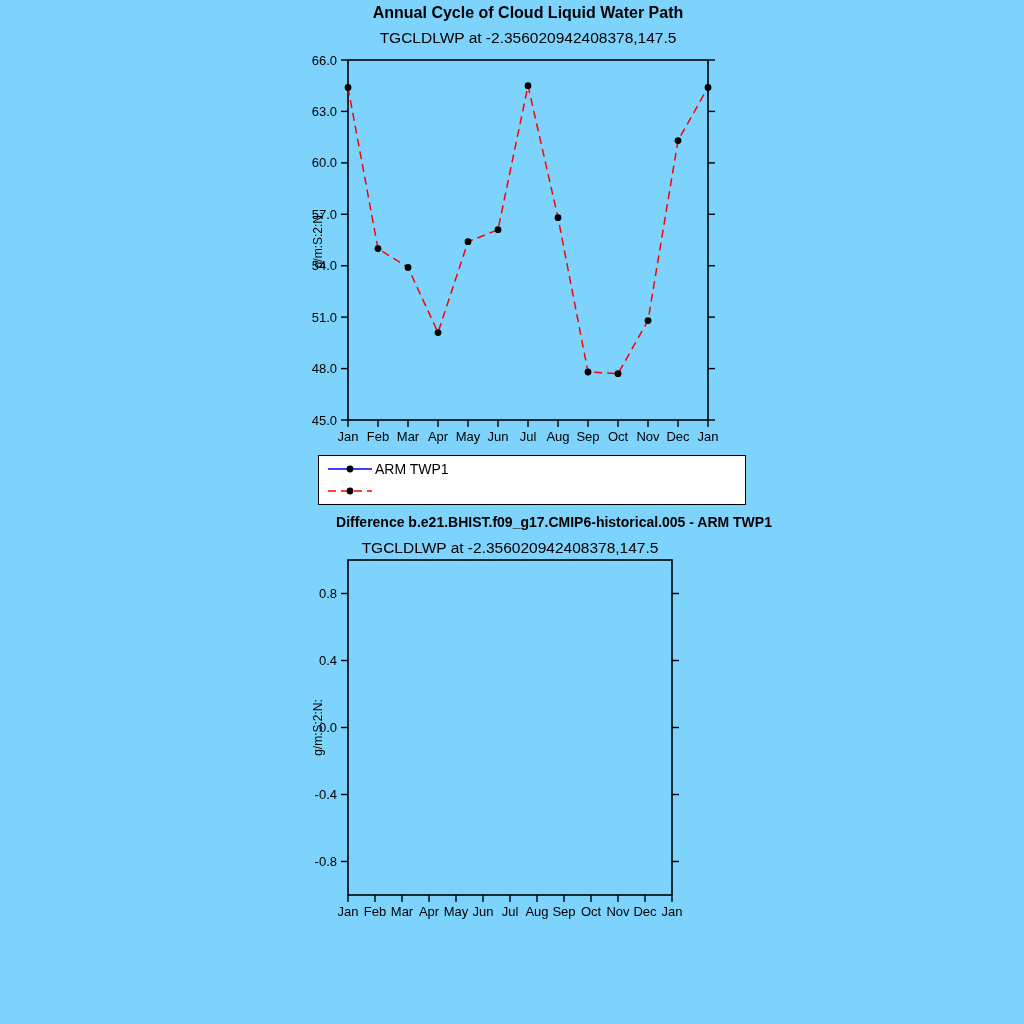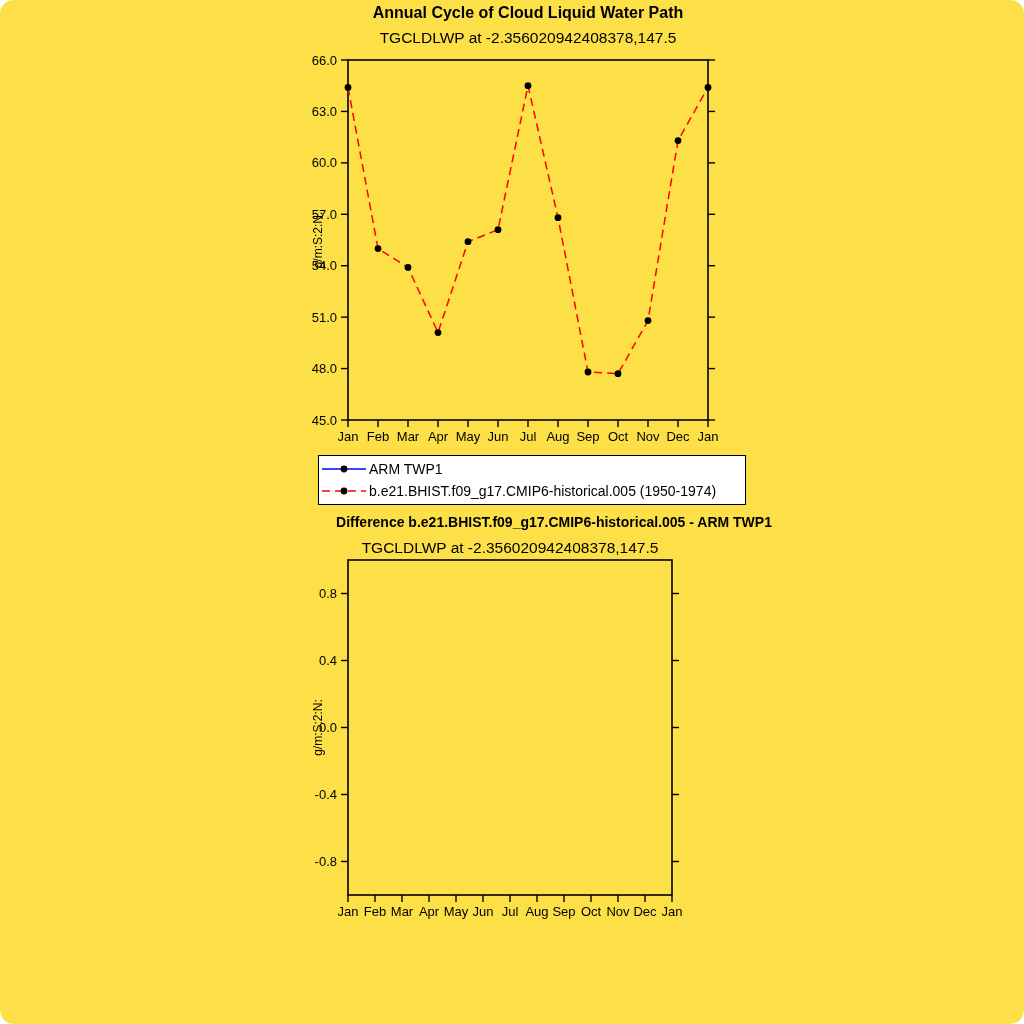--- a/index.html
+++ b/index.html
@@ -2,33 +2,33 @@
 <html><head>
 <meta charset="utf-8">
 <style>
   * { margin:0; padding:0; box-sizing:border-box; }
   html,body { background:#ffffff; }
   body {
     width:1024px; height:1024px;
     font-family:"Liberation Sans","DejaVu Sans",sans-serif;
     color:#000;
   }
-  #page { position:relative; width:1024px; height:1024px; background:#fde047; overflow:hidden;border-radius:14px; }
+  #page { position:relative; width:1024px; height:1024px; background:#7dd3fc; overflow:hidden; }
 
   .chart-title { position:absolute; text-align:center; font-weight:bold; white-space:nowrap; }
   .chart-subtitle { position:absolute; text-align:center; white-space:nowrap; }
 
   #title1 { left:300px; top:4px;  width:456px; font-size:16px; }
   #subtitle1 { left:300px; top:29px; width:456px; font-size:15.5px; }
   #chart1 { position:absolute; left:300px; top:45px; }
 
   #legend1 {
     position:absolute; left:318px; top:455px; width:428px; height:50px;
     border:1px solid #000; background:#fff;
-    display:flex; flex-direction:column; justify-content:center; padding-left:2px;
+    display:flex; flex-direction:column; justify-content:center; padding-left:8px;
   }
   .legend-row { display:flex; align-items:center; height:22px; }
   .legend-sample { flex:0 0 auto; }
   .legend-label { font-size:14px; margin-left:2px; white-space:nowrap; }
 
   #title2 { left:290px; top:514px; width:440px; font-size:14px;margin-left:44px; }
   #subtitle2 { left:290px; top:539px; width:440px; font-size:15.5px; }
   #chart2 { position:absolute; left:290px; top:555px; }
 
   svg text { font-family:"Liberation Sans","DejaVu Sans",sans-serif; fill:#000; }
@@ -115,21 +115,20 @@
         <line class="legend-sample-line" x1="1" y1="6" x2="45" y2="6" stroke="#0000ff" stroke-width="1.5"></line>
         <circle cx="23" cy="6" r="3.4" fill="#000"></circle>
       </svg>
       <span class="legend-label">ARM TWP1</span>
     </div>
     <div class="legend-row">
       <svg class="legend-sample" width="46" height="12" viewBox="0 0 46 12">
         <line class="legend-sample-line" x1="1" y1="6" x2="45" y2="6" stroke="#ff0000" stroke-width="1.5" stroke-dasharray="8,5"></line>
         <circle cx="23" cy="6" r="3.4" fill="#000"></circle>
       </svg>
-      <span class="legend-label">b.e21.BHIST.f09_g17.CMIP6-historical.005 (1950-1974)</span>
     </div>
   </div>
 
   <div id="title2" class="chart-title">Difference b.e21.BHIST.f09_g17.CMIP6-historical.005 - ARM TWP1</div>
   <div id="subtitle2" class="chart-subtitle">TGCLDLWP at -2.356020942408378,147.5</div>
   <svg id="chart2" width="440" height="380" viewBox="0 0 440 380">
       <rect x="58" y="5" width="324" height="335" fill="none" stroke="#000" stroke-width="1.6"></rect>
       <line x1="51" y1="306.5" x2="58" y2="306.5" stroke="#000" stroke-width="1.4"></line>
       <line x1="382" y1="306.5" x2="389" y2="306.5" stroke="#000" stroke-width="1.4"></line>
       <text x="47" y="311" text-anchor="end" font-size="13">-0.8</text>

